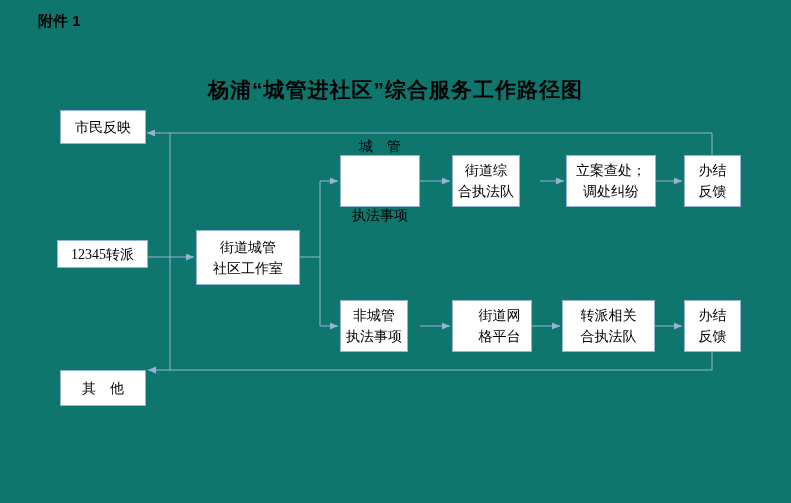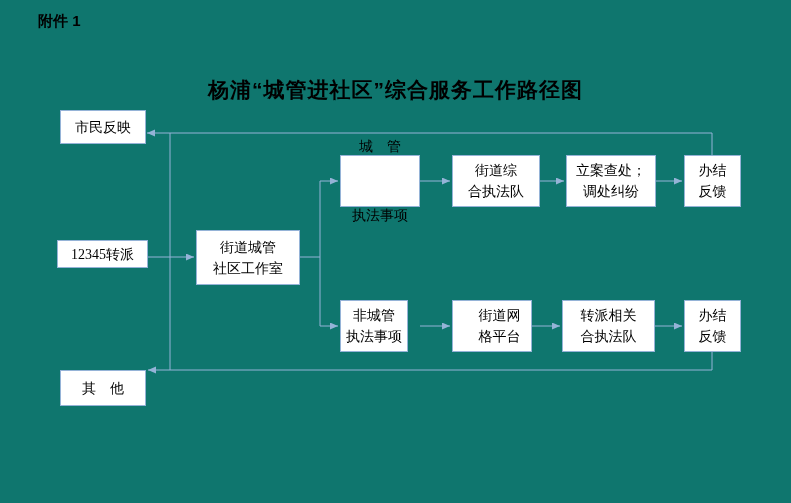--- a/index.html
+++ b/index.html
@@ -114,21 +114,21 @@
   <div class="node" style="left:196px; top:230px; width:104px; height:55px;">
     <span>街道城管</span>
     <span>社区工作室</span>
   </div>
 
   <div class="node" style="left:340px; top:155px; width:80px; height:52px;gap:48px;">
     <span>城　管</span>
     <span>执法事项</span>
   </div>
 
-  <div class="node" style="left:452px; top:155px; width:88px; height:52px;">
+  <div class="node" style="left:452px; top:155px; width:68px; height:52px;">
     <span>街道综</span>
     <span>合执法队</span>
   </div>
 
   <div class="node" style="left:566px; top:155px; width:90px; height:52px;">
     <span>立案查处；</span>
     <span>调处纠纷</span>
   </div>
 
   <div class="node" style="left:684px; top:155px; width:57px; height:52px;">

